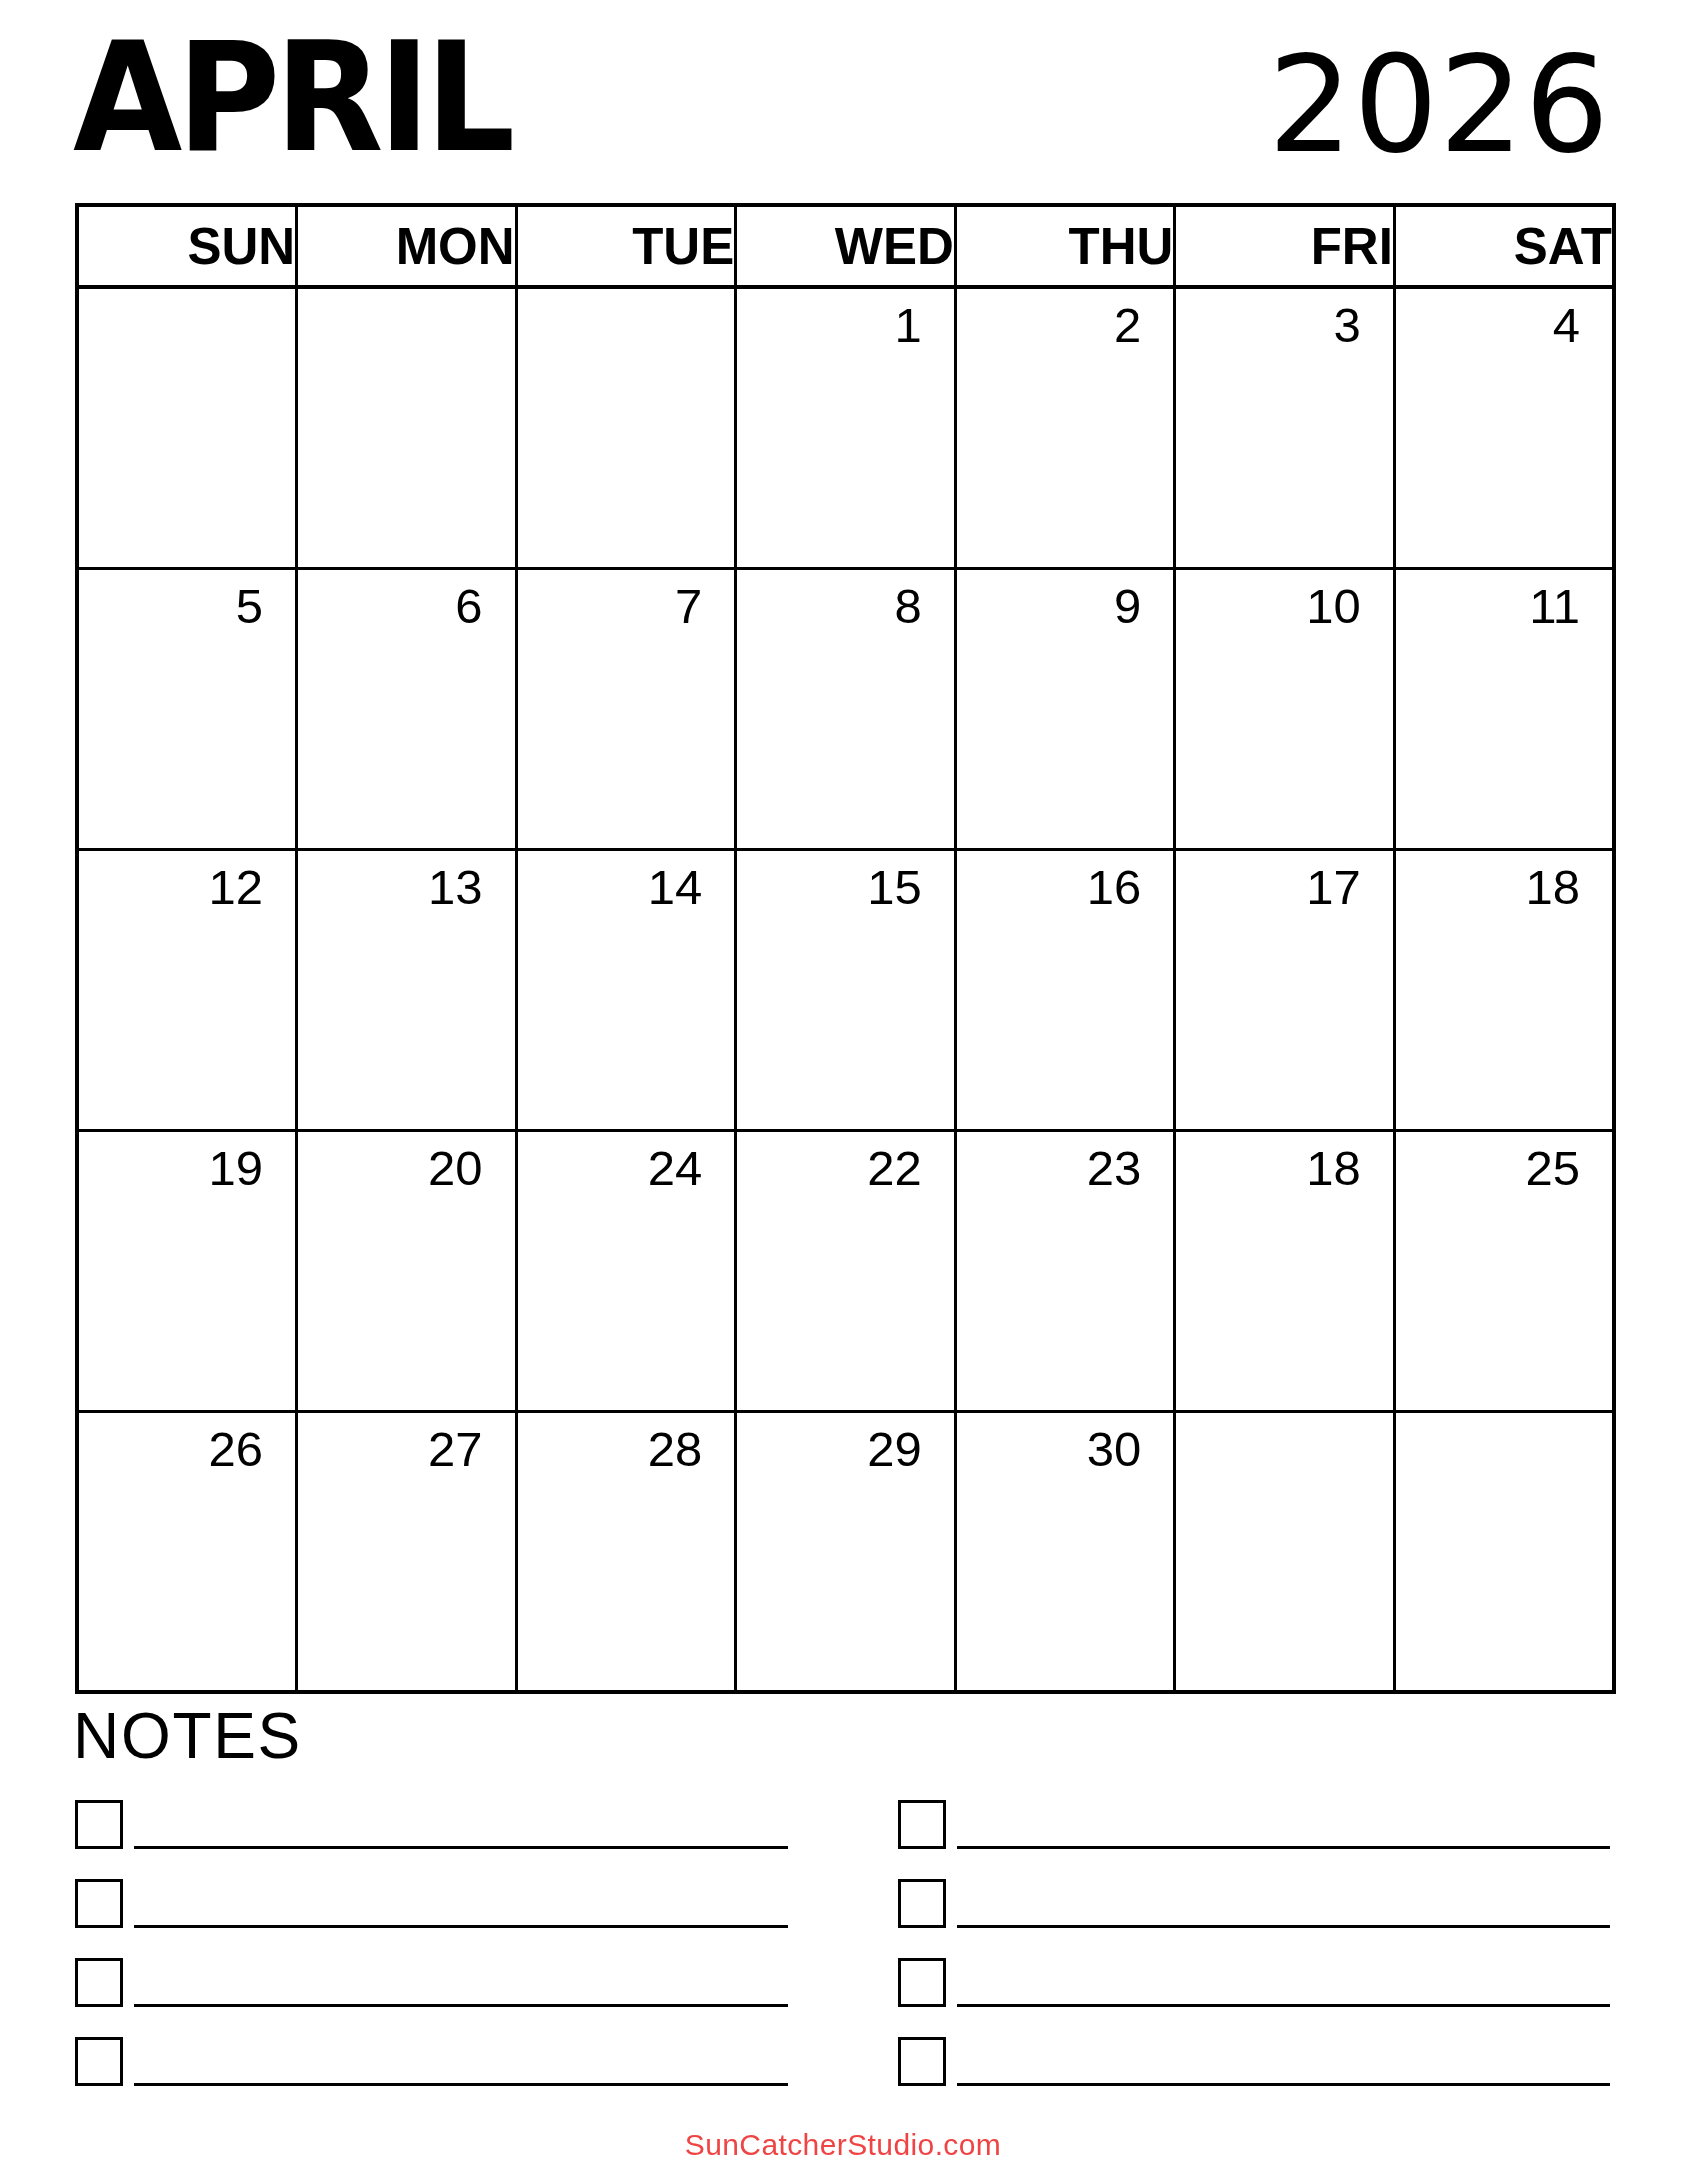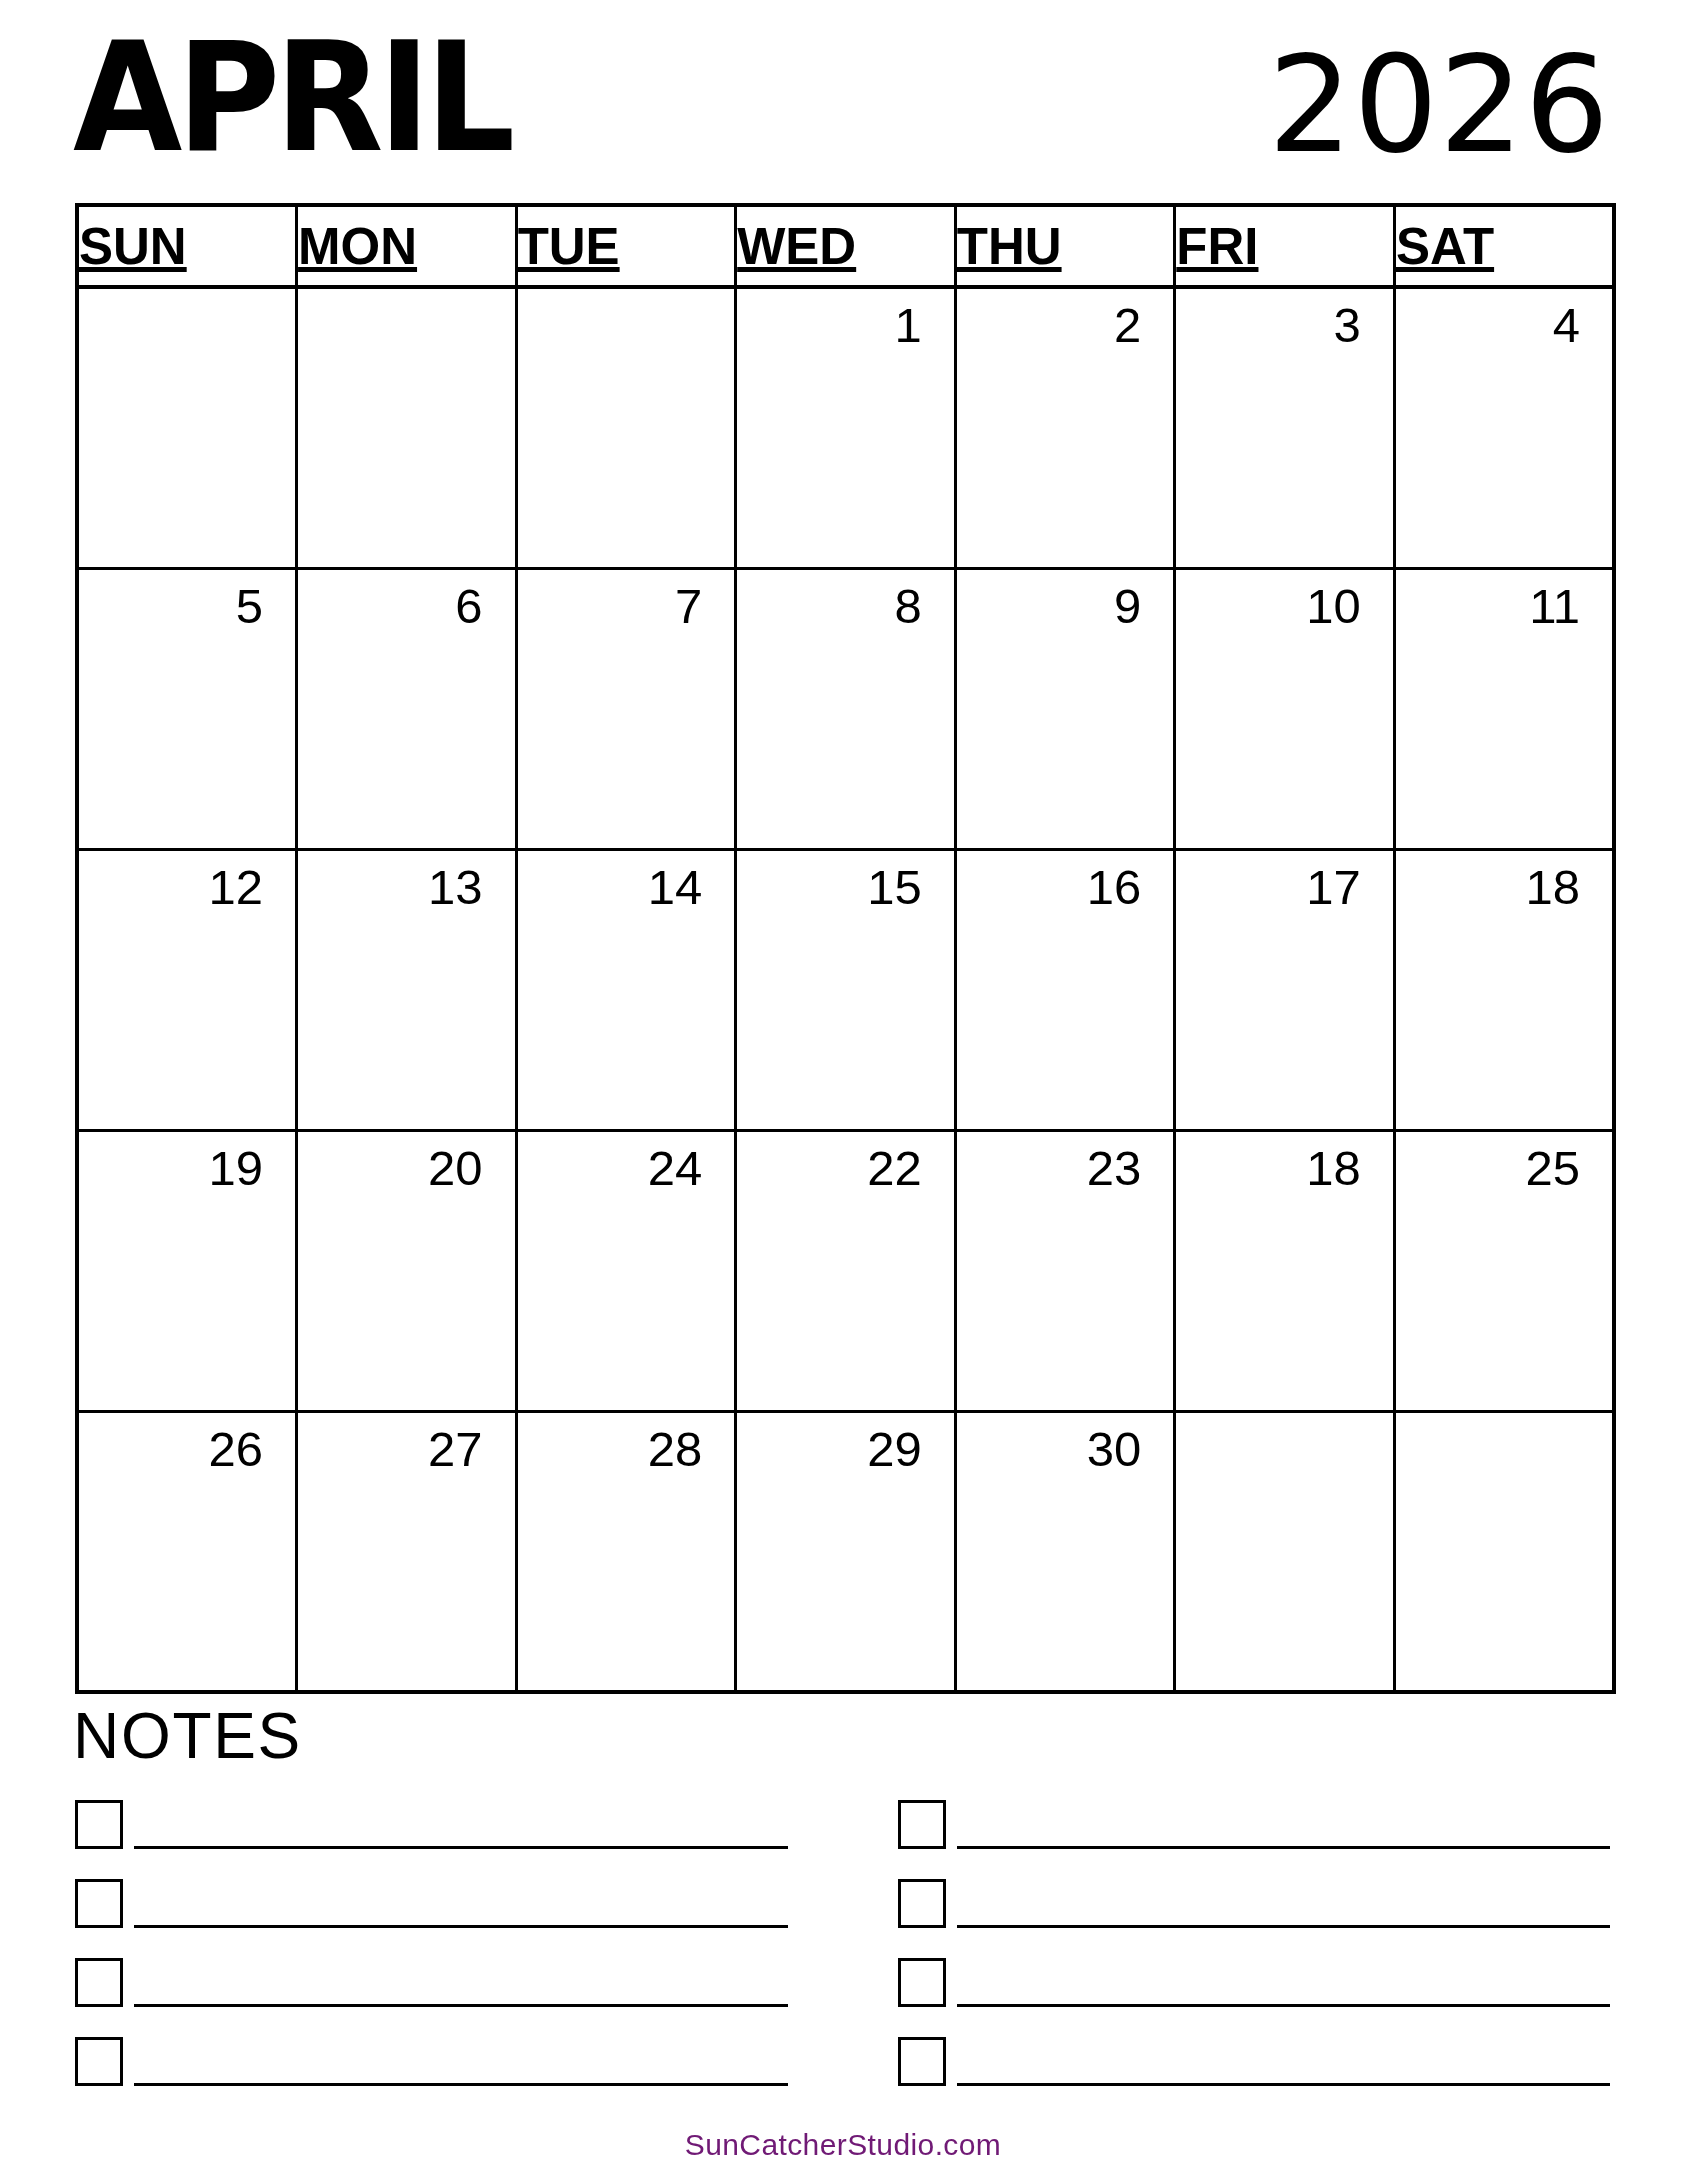--- a/index.html
+++ b/index.html
@@ -52,26 +52,25 @@
   }
   table.cal th, table.cal td {
     border: 3.4px solid #000;
     margin: 0;
   }
   table.cal thead tr { height: 82px; }
   table.cal tbody tr { height: 281px; }
   table.cal th {
     font-size: 51px;
     font-weight: bold;
-    text-align: left;
+    text-align: right;
     vertical-align: middle;
     padding: 0;
     border-bottom: 4.3px solid #000;
     letter-spacing: 0px;
-    text-decoration: underline;
   }
   table.cal td {
     vertical-align: top;
     text-align: right;
     padding: 11px 32px 0 0;
     font-size: 49px;
     line-height: 1.05;
     font-weight: 400;
   }
 
@@ -114,21 +113,21 @@
 
   
   .footer {
     position: absolute;
     left: 0;
     width: 100%;
     top: 2127px;
     text-align: center;
     font-size: 30px;
     line-height: 1.2;
-    color: #701a75;
+    color: #ef4444;
     letter-spacing: 0.4px;
   }
 </style>
 </head>
 <body>
 
 <div class="month-title">APRIL</div>
 <div class="year-title">2026</div>
 
 <table class="cal">

